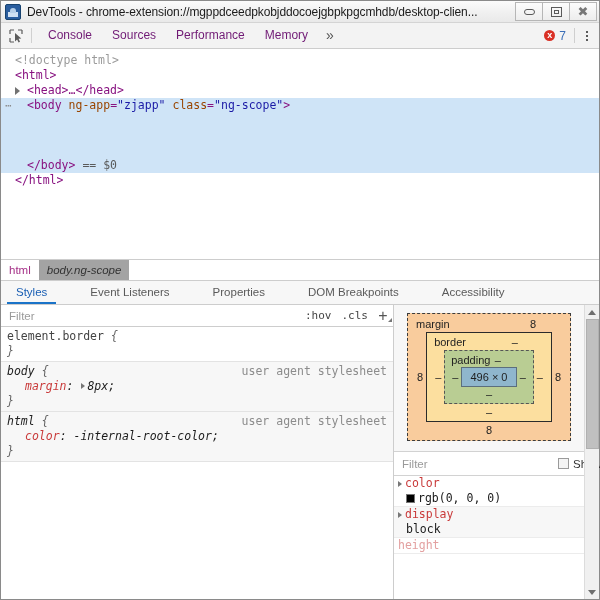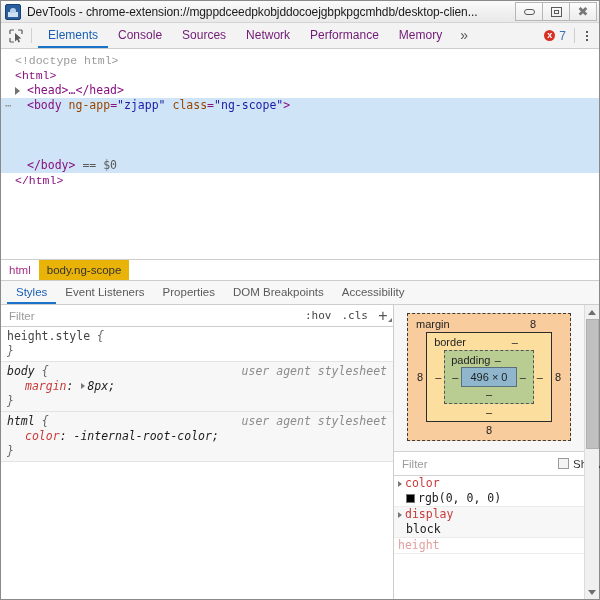--- a/index.html
+++ b/index.html
@@ -245,21 +245,21 @@
     border-bottom: 4px solid transparent;
   }
   .dots {
     position: absolute;
     left: 4px;
     top: 0;
     color: #8a8a8a;
     letter-spacing: 0px;
     font-size: 11px;
   }
-  .ind1 { padding-left: 14px; font-family: Liberation Mono, monospace; }
+  .ind1 { padding-left: 14px; }
   .ind2 { padding-left: 26px; }
 
   
   .breadcrumb {
     height: 22px;
     min-height: 22px;
     border-top: 1px solid #cdcdcd;
     border-bottom: 1px solid #cdcdcd;
     background: #fff;
     display: flex;
@@ -267,32 +267,33 @@
     font-size: 11.5px;
     box-sizing: border-box;
   }
   .crumb {
     padding: 0 8px;
     display: flex;
     align-items: center;
     color: #444;
   }
   .crumb.tagcrumb { color: #a53087; }
-  .crumb.sel { background: #eab308; color: #333; }
+  .crumb.sel { background: #a3a3a3; color: #333; font-style: italic; }
 
   
   .subtabs {
     height: 24px;
     min-height: 24px;
     background: #f7f7f7;
     border-bottom: 1px solid #cdcdcd;
     display: flex;
     align-items: stretch;
     box-sizing: border-box;
     padding-left: 6px;
+    gap: 25px;
   }
   .subtab {
     padding: 0 9px;
     display: flex;
     align-items: center;
     font-size: 11.5px;
     color: #5a5a5a;
     border-bottom: 2px solid transparent;
     white-space: nowrap;
   }
@@ -392,21 +393,20 @@
     line-height: 15px;
     padding-left: 6px;
     white-space: nowrap;
   }
   .sel-name { color: #222; font-style: italic; }
   .sel-name.nonitalic { font-style: normal; color: #444; }
   .origin {
     position: absolute;
     right: 6px;
     top: 2px;
-    font-style: italic;
     color: #8c8c8c;
     font-size: 11.5px;
   }
   .prop { color: #c93a3a; font-style: italic; padding-left: 18px; display: inline-block;}
   .val { color: #1a1a1a; font-style: italic; }
   .brace { color: #666; font-style: italic; }
   .expand-tri {
     display: inline-block;
     width: 0; height: 0;
     border-left: 4px solid #777;
@@ -652,31 +652,25 @@
 
   <div class="toolbar">
     <div class="inspect-btn">
       <svg width="14" height="14" viewBox="0 0 14 14">
         <path d="M1 1 h4 M1 1 v4 M13 1 h-4 M13 1 v4 M1 13 h4 M1 13 v-4" stroke="#5a5a5a" stroke-width="1.2" fill="none"></path>
         <path d="M6 4 L6 12.5 L8.1 10.4 L9.6 13.4 L11 12.7 L9.5 9.8 L12.3 9.6 Z" fill="#5a5a5a"></path>
       </svg>
     </div>
     <div class="toolbar-sep"></div>
     <div class="tabs">
-      <div class="tab active">
-          <span>Elements</span>
-        </div>
       <div class="tab">
           <span>Console</span>
         </div>
       <div class="tab">
           <span>Sources</span>
-        </div>
-      <div class="tab">
-          <span>Network</span>
         </div>
       <div class="tab">
           <span>Performance</span>
         </div>
       <div class="tab">
           <span>Memory</span>
         </div>
       <div class="tab more">»</div>
     </div>
     <div class="toolbar-right">
@@ -740,21 +734,21 @@
         <input class="filter-input" type="text" placeholder="Filter" style="">
         <div class="hov-btn">:hov</div>
         <div class="cls-btn">.cls</div>
         <div class="plus-btn">+</div>
       </div>
 
       <div class="rules">
 
         <div class="rule plain">
           <div class="rule-line">
-            <span class="sel-name nonitalic">height.style</span>
+            <span class="sel-name nonitalic">element.border</span>
             <span class="brace">{</span>
           </div>
           <div class="rule-line">
             <span class="brace">}</span>
           </div>
         </div>
 
         <div class="rule ua">
           <span class="origin">user agent stylesheet</span>
           <div class="rule-line">

